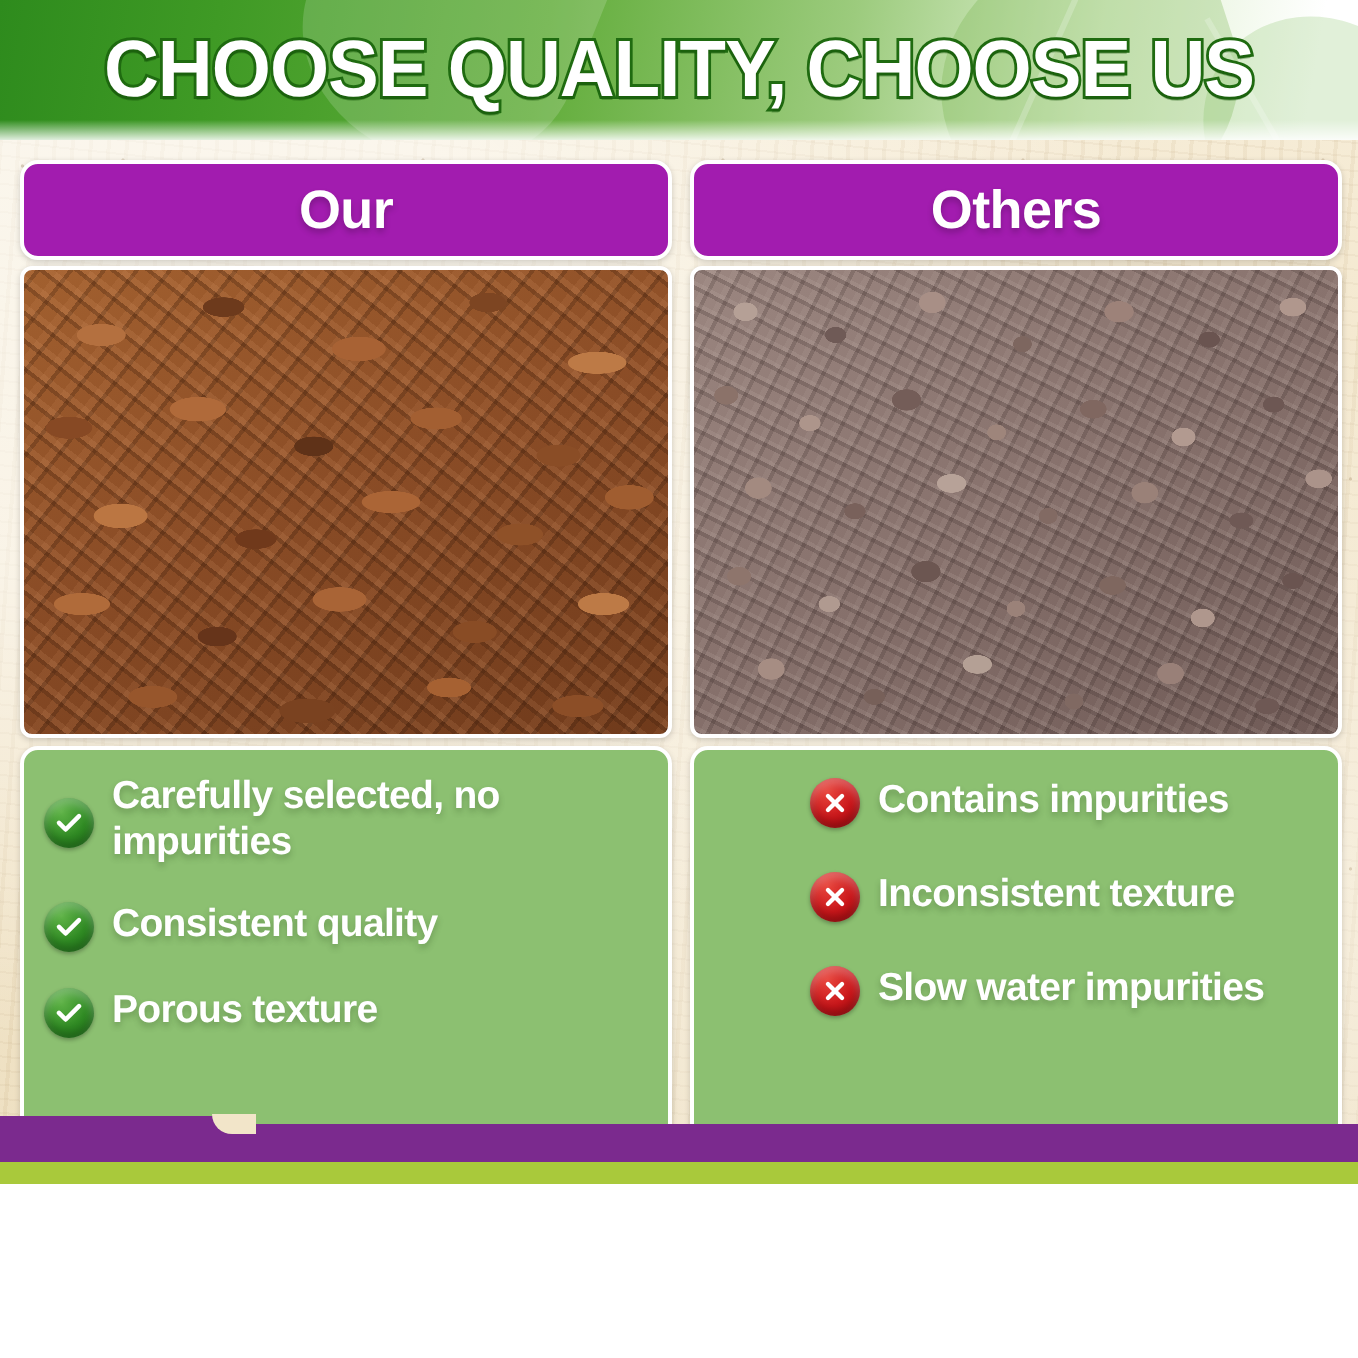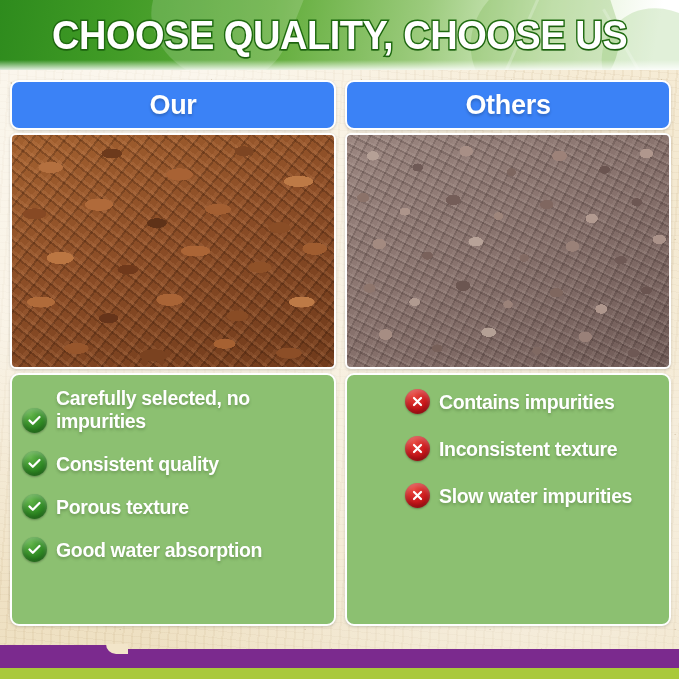--- a/index.html
+++ b/index.html
@@ -4,21 +4,21 @@
 <style>
   html,body{margin:0;padding:0;}
   body{
     width:679px;height:679px;
     font-family:"Liberation Sans", sans-serif;
     background:#ffffff;
     overflow:hidden;
   }
   .poster{
     position:relative;
-    width:679px;height:679px;
+    width:679px;height:592px;
     background:#f0e4c8;
     overflow:hidden;
   }
   
   .paper-bg{
     position:absolute;left:0;top:62px;right:0;bottom:0;
     background:
       radial-gradient(ellipse at 12% 20%, rgba(255,255,255,.55) 0 22%, rgba(255,255,255,0) 60%),
       radial-gradient(ellipse at 78% 72%, rgba(255,255,255,.40) 0 18%, rgba(255,255,255,0) 55%),
       repeating-linear-gradient(94deg, rgba(180,150,100,.10) 0 2px, rgba(255,255,255,0) 2px 9px),
@@ -79,21 +79,21 @@
   }
 
   
   .col{position:absolute;top:80px;width:326px;}
   .col-left{left:10px;}
   .col-right{left:345px;}
 
   .col-header{
     position:relative;
     height:50px;
-    background:#3b82f6;
+    background:#a21caf;
     border-radius:9px;
     border:2px solid #ffffff;
     box-sizing:border-box;
     box-shadow:0 1px 3px rgba(0,0,0,.18);
     display:flex;align-items:center;justify-content:center;
   }
   .col-header-label{
     color:#ffffff;
     font-size:27px;
     font-weight:bold;
@@ -192,21 +192,21 @@
     height:253px;
     background:#8cc071;
     border-radius:9px;
     border:2px solid #ffffff;
     box-sizing:border-box;
     box-shadow:0 1px 3px rgba(0,0,0,.16);
     padding:12px 10px 10px 10px;
   }
   .feature-item{
     display:flex;
-    align-items:flex-end;
+    align-items:center;
     margin-bottom:18px;
   }
   .features-left .feature-item{margin-bottom:16px;}
   .features-right .feature-item{margin-bottom:20px;margin-left:48px;}
   .feature-icon{
     flex:0 0 auto;
     width:25px;height:25px;
     border-radius:50%;
     margin-right:9px;
     margin-top:2px;
@@ -306,28 +306,20 @@
 
       <div class="feature-item">
         <span class="feature-icon icon-check">
           <svg width="15" height="15" viewBox="0 0 24 24">
               <path d="M20 6.5L9.3 17.2 4 11.9" fill="none" stroke="#ffffff" stroke-width="3.6" stroke-linecap="round" stroke-linejoin="round"></path>
             </svg>
         </span>
         <span class="feature-text">Porous texture</span>
       </div>
 
-      <div class="feature-item">
-        <span class="feature-icon icon-check">
-          <svg width="15" height="15" viewBox="0 0 24 24">
-              <path d="M20 6.5L9.3 17.2 4 11.9" fill="none" stroke="#ffffff" stroke-width="3.6" stroke-linecap="round" stroke-linejoin="round"></path>
-            </svg>
-        </span>
-        <span class="feature-text">Good water absorption</span>
-      </div>
 
     </div>
   </div>
 
   <div class="col col-right">
 
     <div class="col-header">
       <span class="col-header-label">Others</span>
     </div>
 

